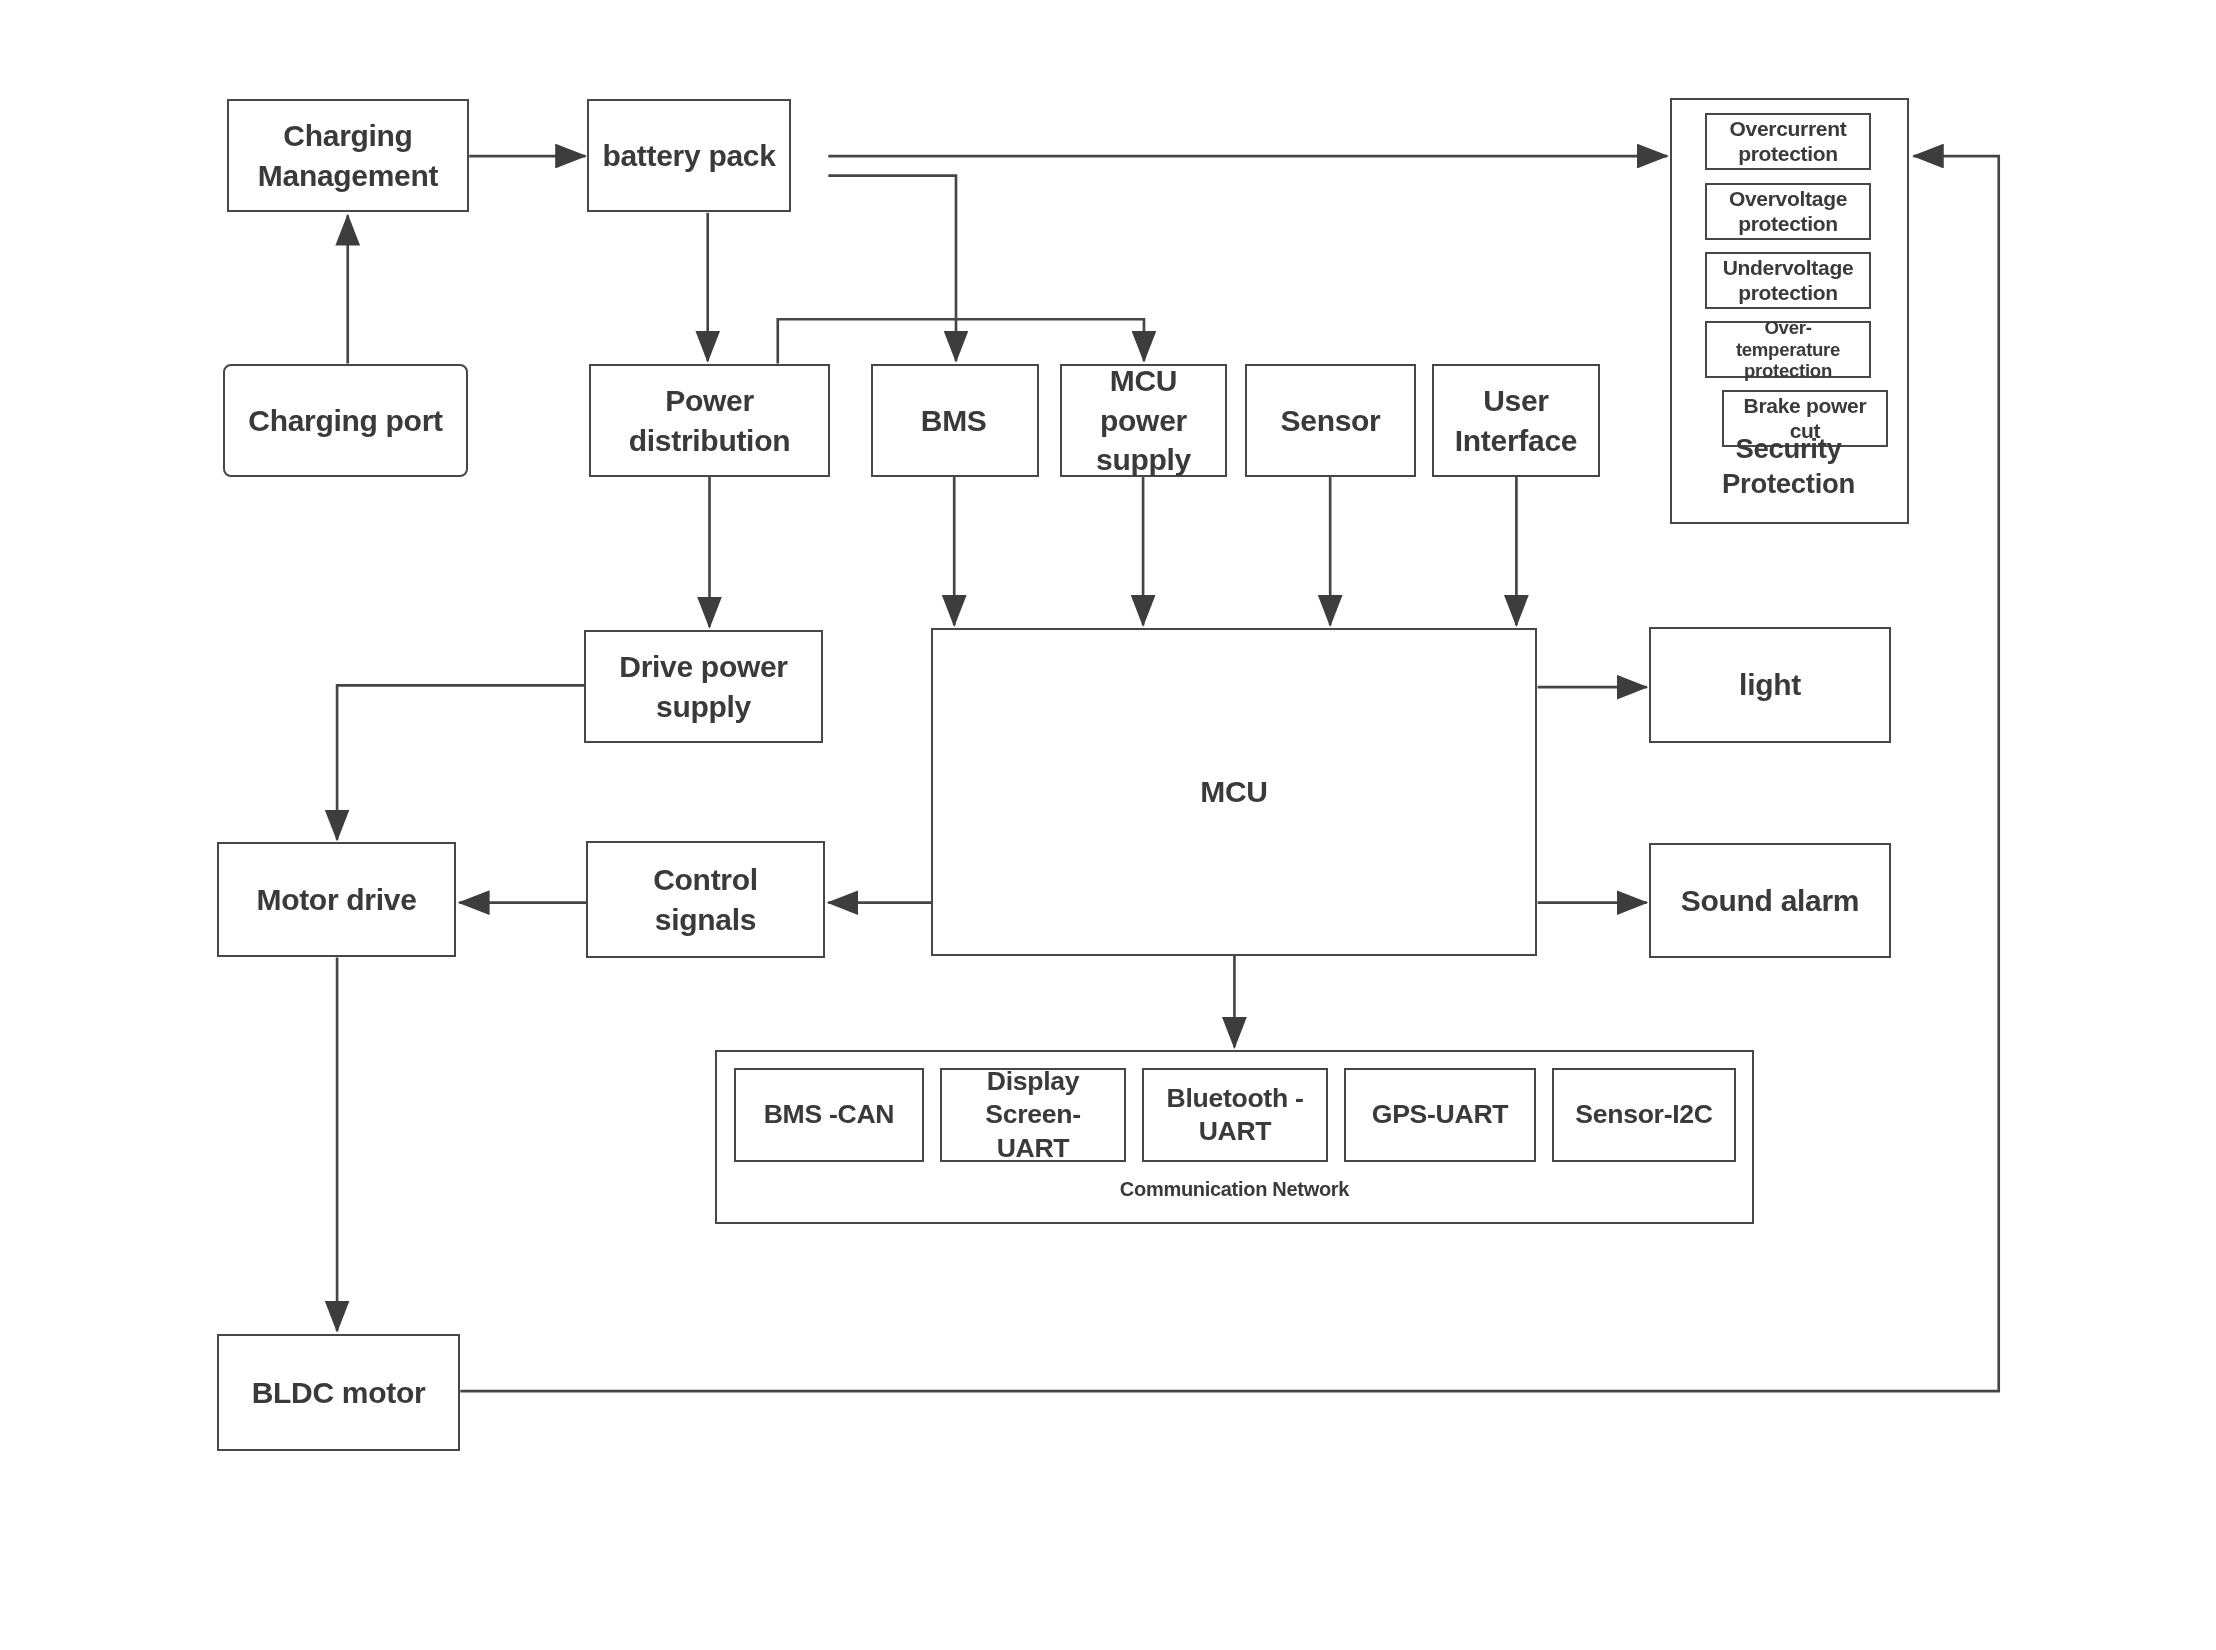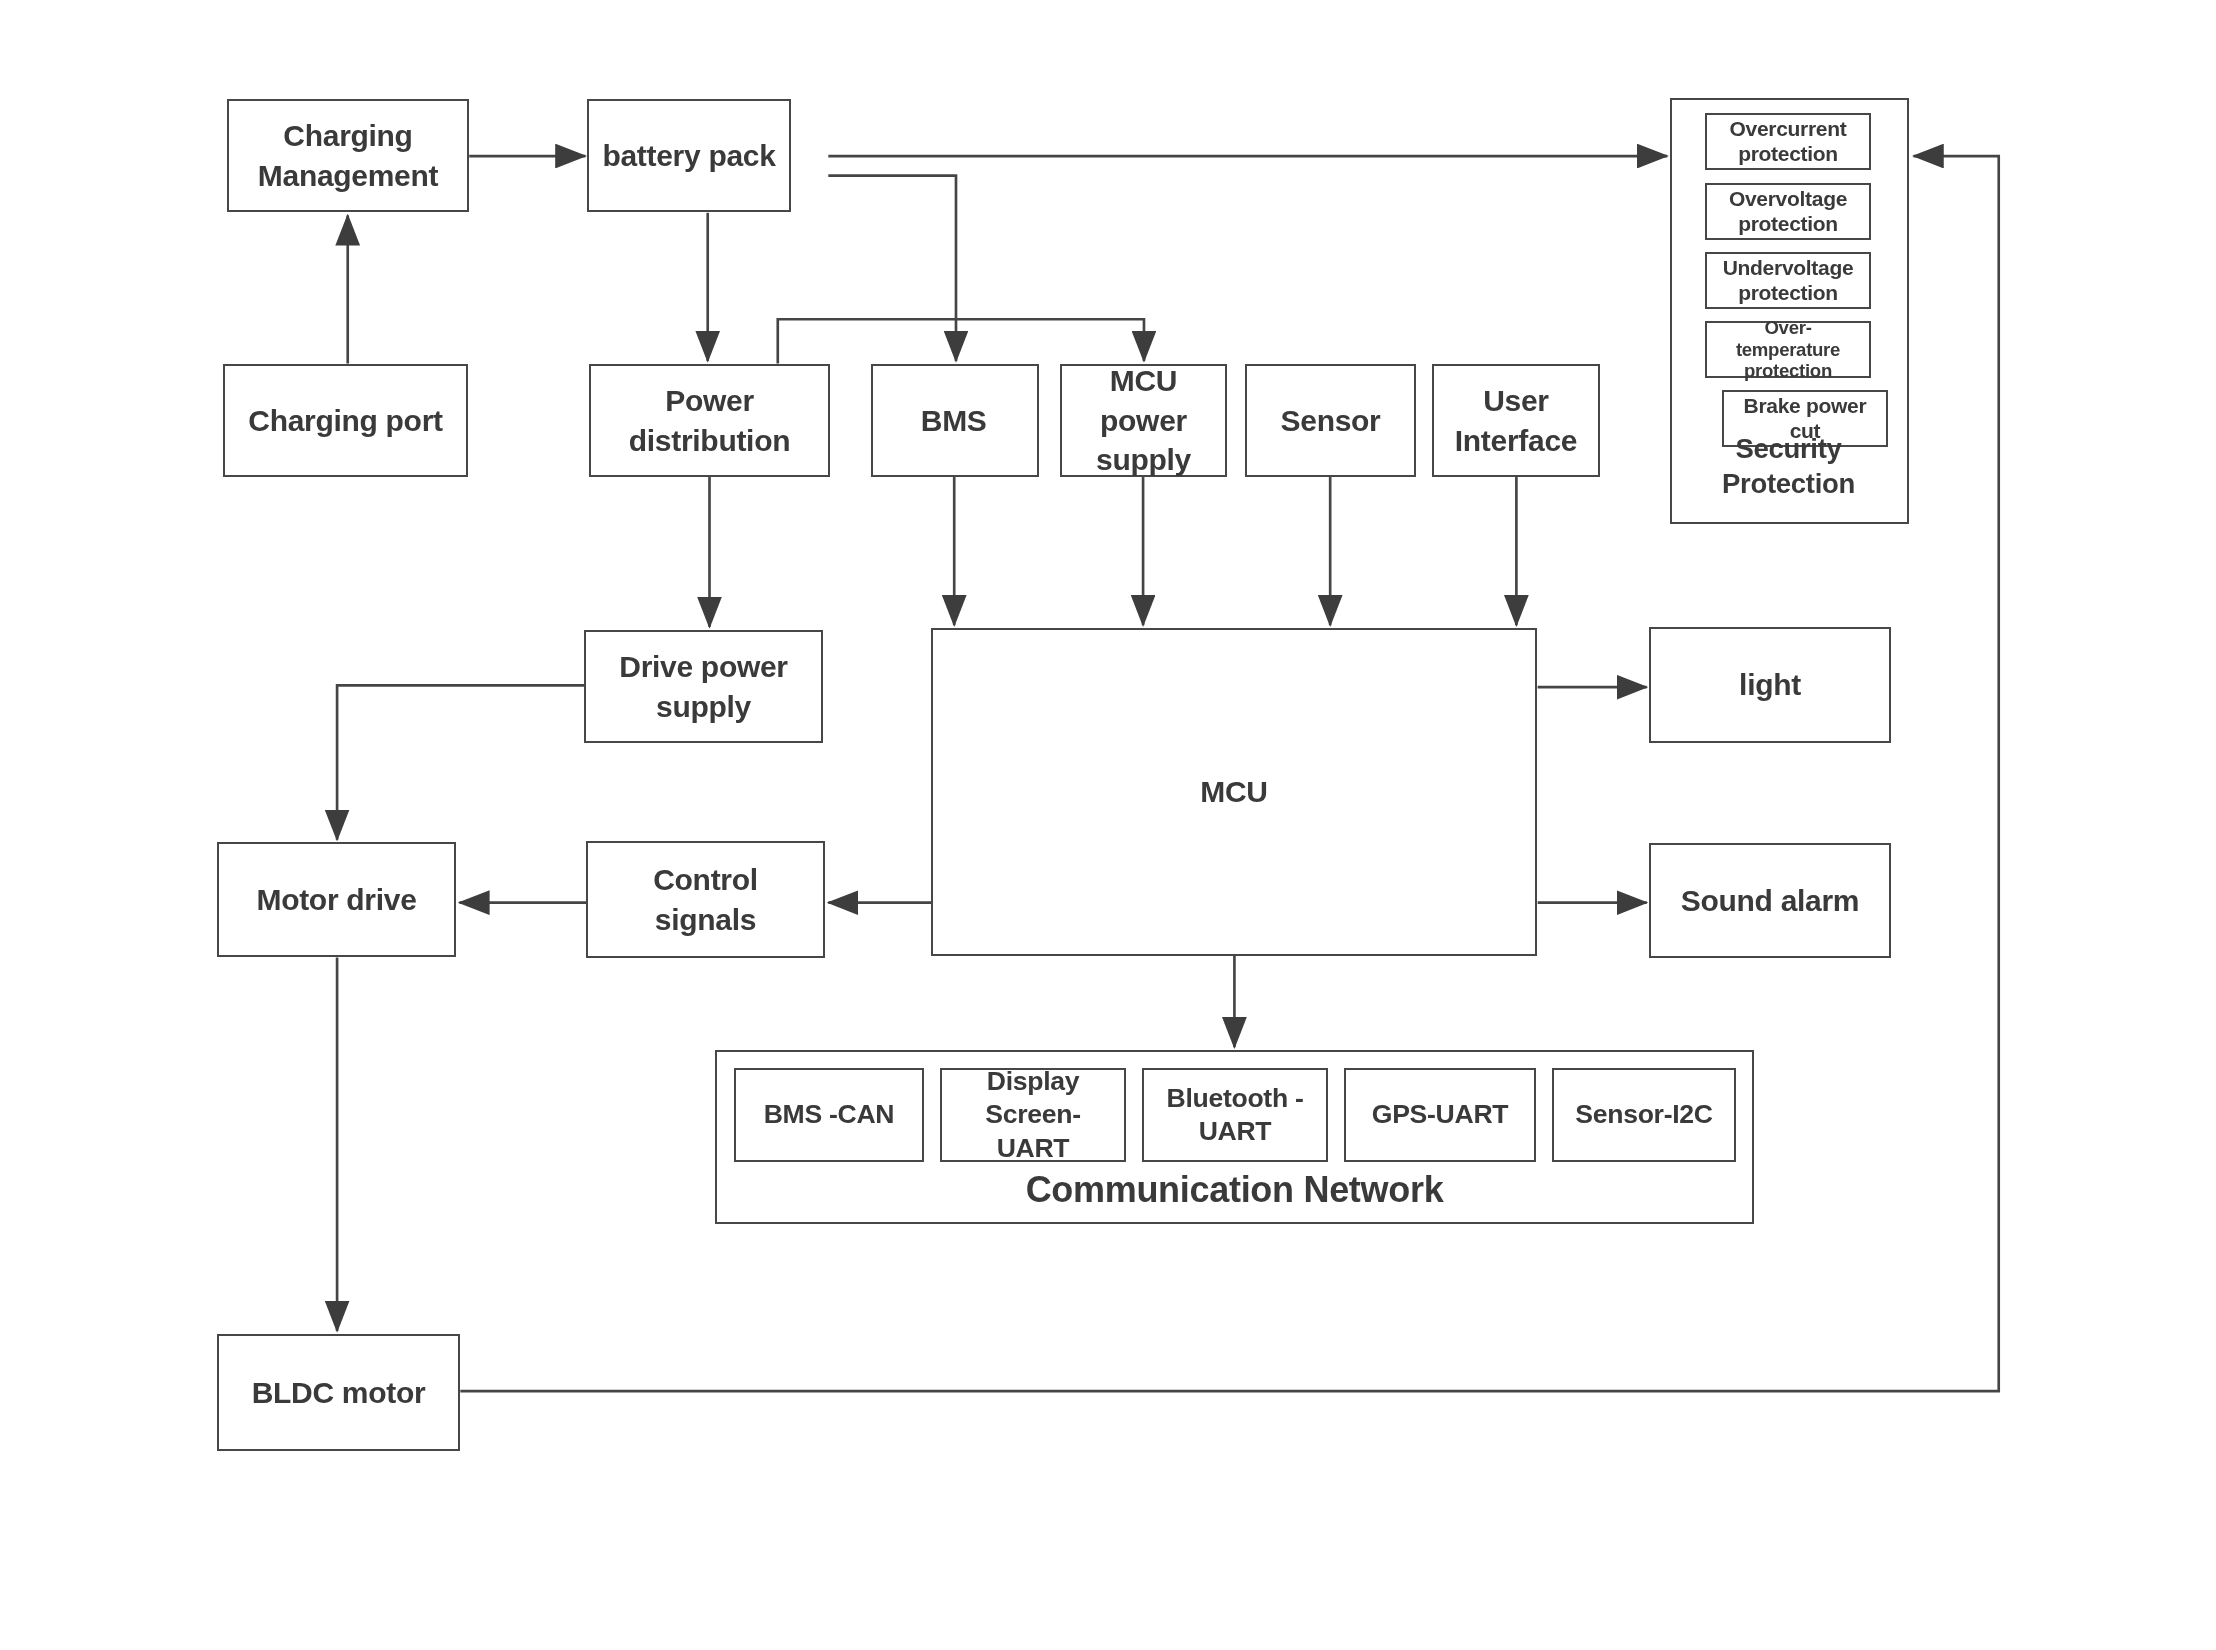--- a/index.html
+++ b/index.html
@@ -59,21 +59,21 @@
     line-height: 1.18;
     padding: 1.8px 7px;
     border-width: 2.7px;
   }
   .sec-item-small { font-size: 18.6px; }
   .cn-item {
     font-size: 26.6px;
     line-height: 1.25;
     padding: 1.8px 7px;
   }
-  .cn-label { font-size: 36px; }
+  .cn-label { font-size: 20px; }
 </style>
 </head>
 <body>
 
 <div class="canvas">
 
   <svg class="wires" viewBox="0 0 2500 1862" aria-hidden="true">
     <defs>
       <marker id="arrow" markerUnits="userSpaceOnUse" markerWidth="36" markerHeight="28" refX="34" refY="14" orient="auto">
         <path d="M0,0 L36,14 L0,28 Z" fill="#3d3d3d" stroke="none" style="fill:#3d3d3d;stroke:none"></path>
@@ -96,21 +96,21 @@
     <path d="M1050,1018 L934,1018" marker-end="url(#arrow)"></path>
     <path d="M661,1018 L518,1018" marker-end="url(#arrow)"></path>
     <path d="M380,1080 L380,1501" marker-end="url(#arrow)"></path>
     <path d="M1392,1078 L1392,1181" marker-end="url(#arrow)"></path>
     <path d="M519,1569 L2254,1569 L2254,176 L2158,176" marker-end="url(#arrow)"></path>
   </svg>
 
   <div class="node" style="left:227px; top:99px; width:242px; height:113px;">Charging Management</div>
   <div class="node" style="left:587px; top:99px; width:204px; height:113px;">battery pack</div>
 
-  <div class="node" style="left:223px; top:364px; width:245px; height:113px;">Charging port</div>
+  <div class="node" style="left:223px; top:364px; width:245px; height:113px;border-radius:8px;">Charging port</div>
   <div class="node" style="left:589px; top:364px; width:241px; height:113px;">Power distribution</div>
   <div class="node" style="left:871px; top:364px; width:168px; height:113px;padding-left:8px;">BMS</div>
   <div class="node" style="left:1060px; top:364px; width:167px; height:113px; padding:3.5px 5.3px;">MCU power supply</div>
   <div class="node" style="left:1245px; top:364px; width:171px; height:113px;">Sensor</div>
   <div class="node" style="left:1432px; top:364px; width:168px; height:113px;">User Interface</div>
 
   <div class="frame" style="left:1670px; top:98px; width:239px; height:426px;"></div>
   <div class="node sec-item" style="left:1705px; top:113px; width:166px; height:57px;">Overcurrent protection</div>
   <div class="node sec-item" style="left:1705px; top:183px; width:166px; height:57px;">Overvoltage protection</div>
   <div class="node sec-item" style="left:1705px; top:252px; width:166px; height:57px;">Undervoltage protection</div>

